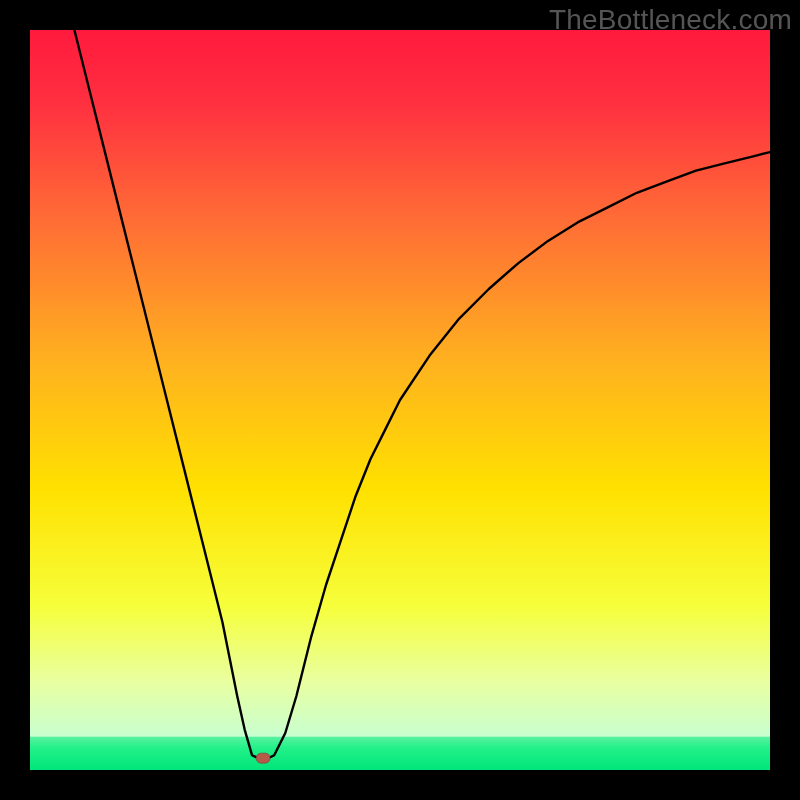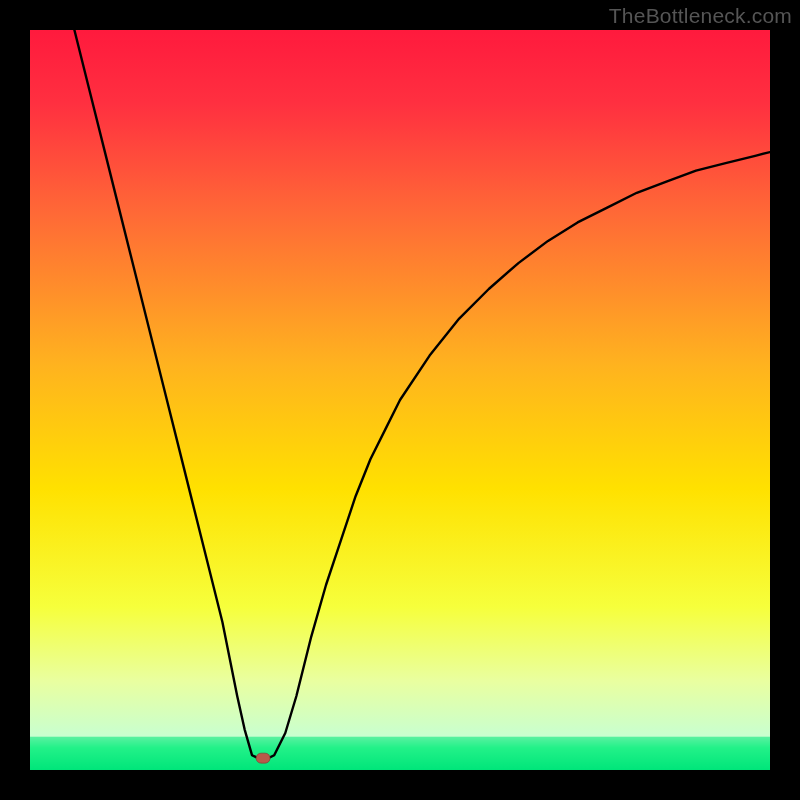--- a/index.html
+++ b/index.html
@@ -22,21 +22,21 @@
     left: 30px;
     top: 30px;
     width: 740px;
     height: 740px;
   }
   .watermark {
     position: absolute;
     top: 4px;
     right: 8px;
     color: #555;
-    font-size: 21px;
+    font-size: 28px;
     font-weight: 400;
     letter-spacing: 0.2px;
     user-select: none;
   }
   svg { display: block; }
 </style>
 </head>
 <body>
 
 <div class="frame">

